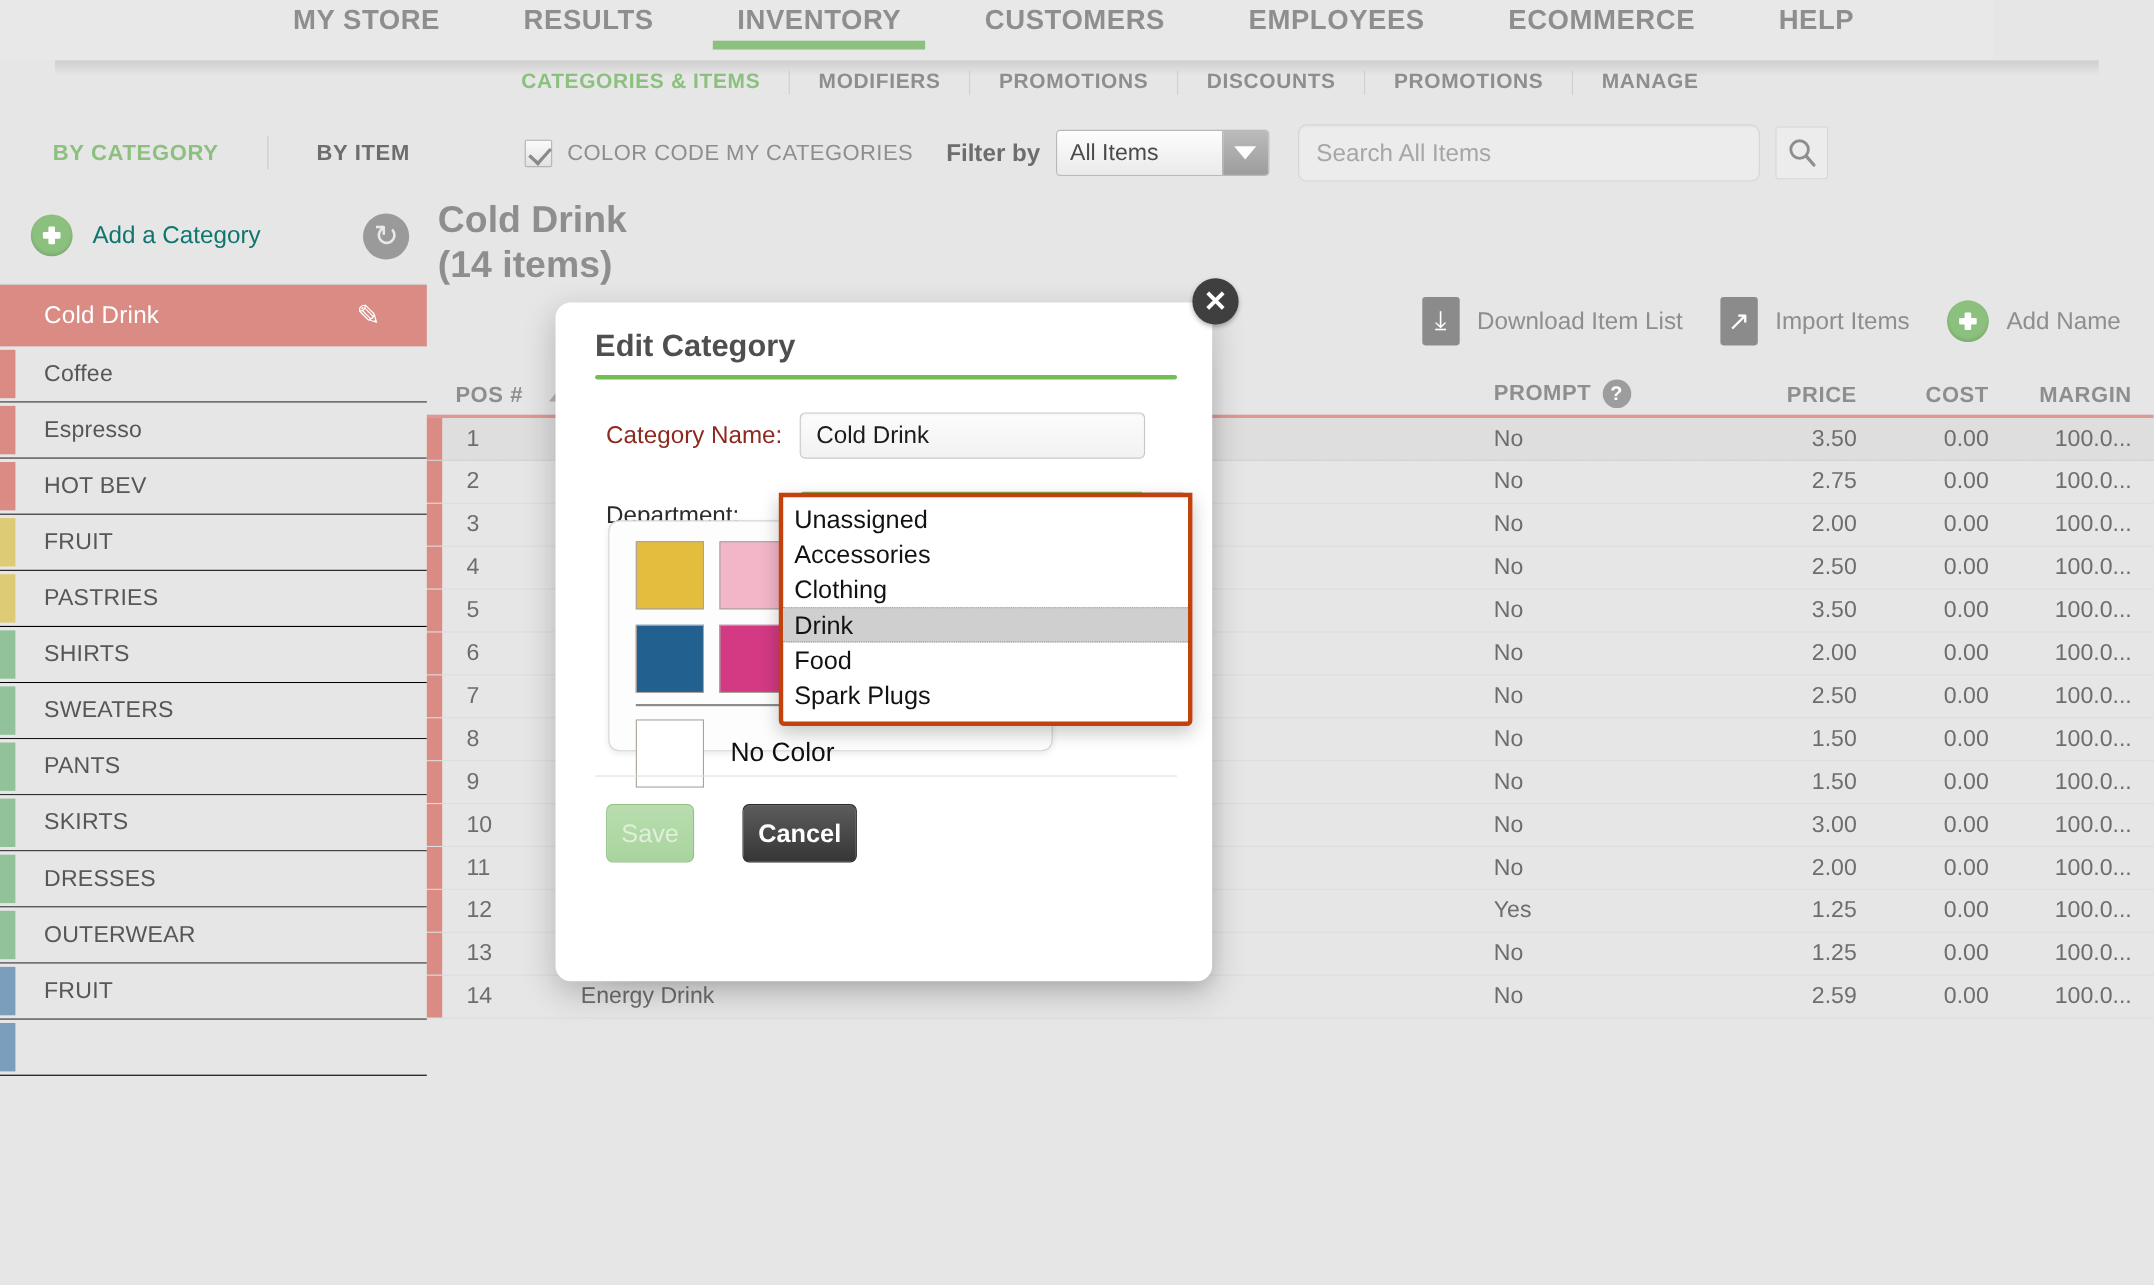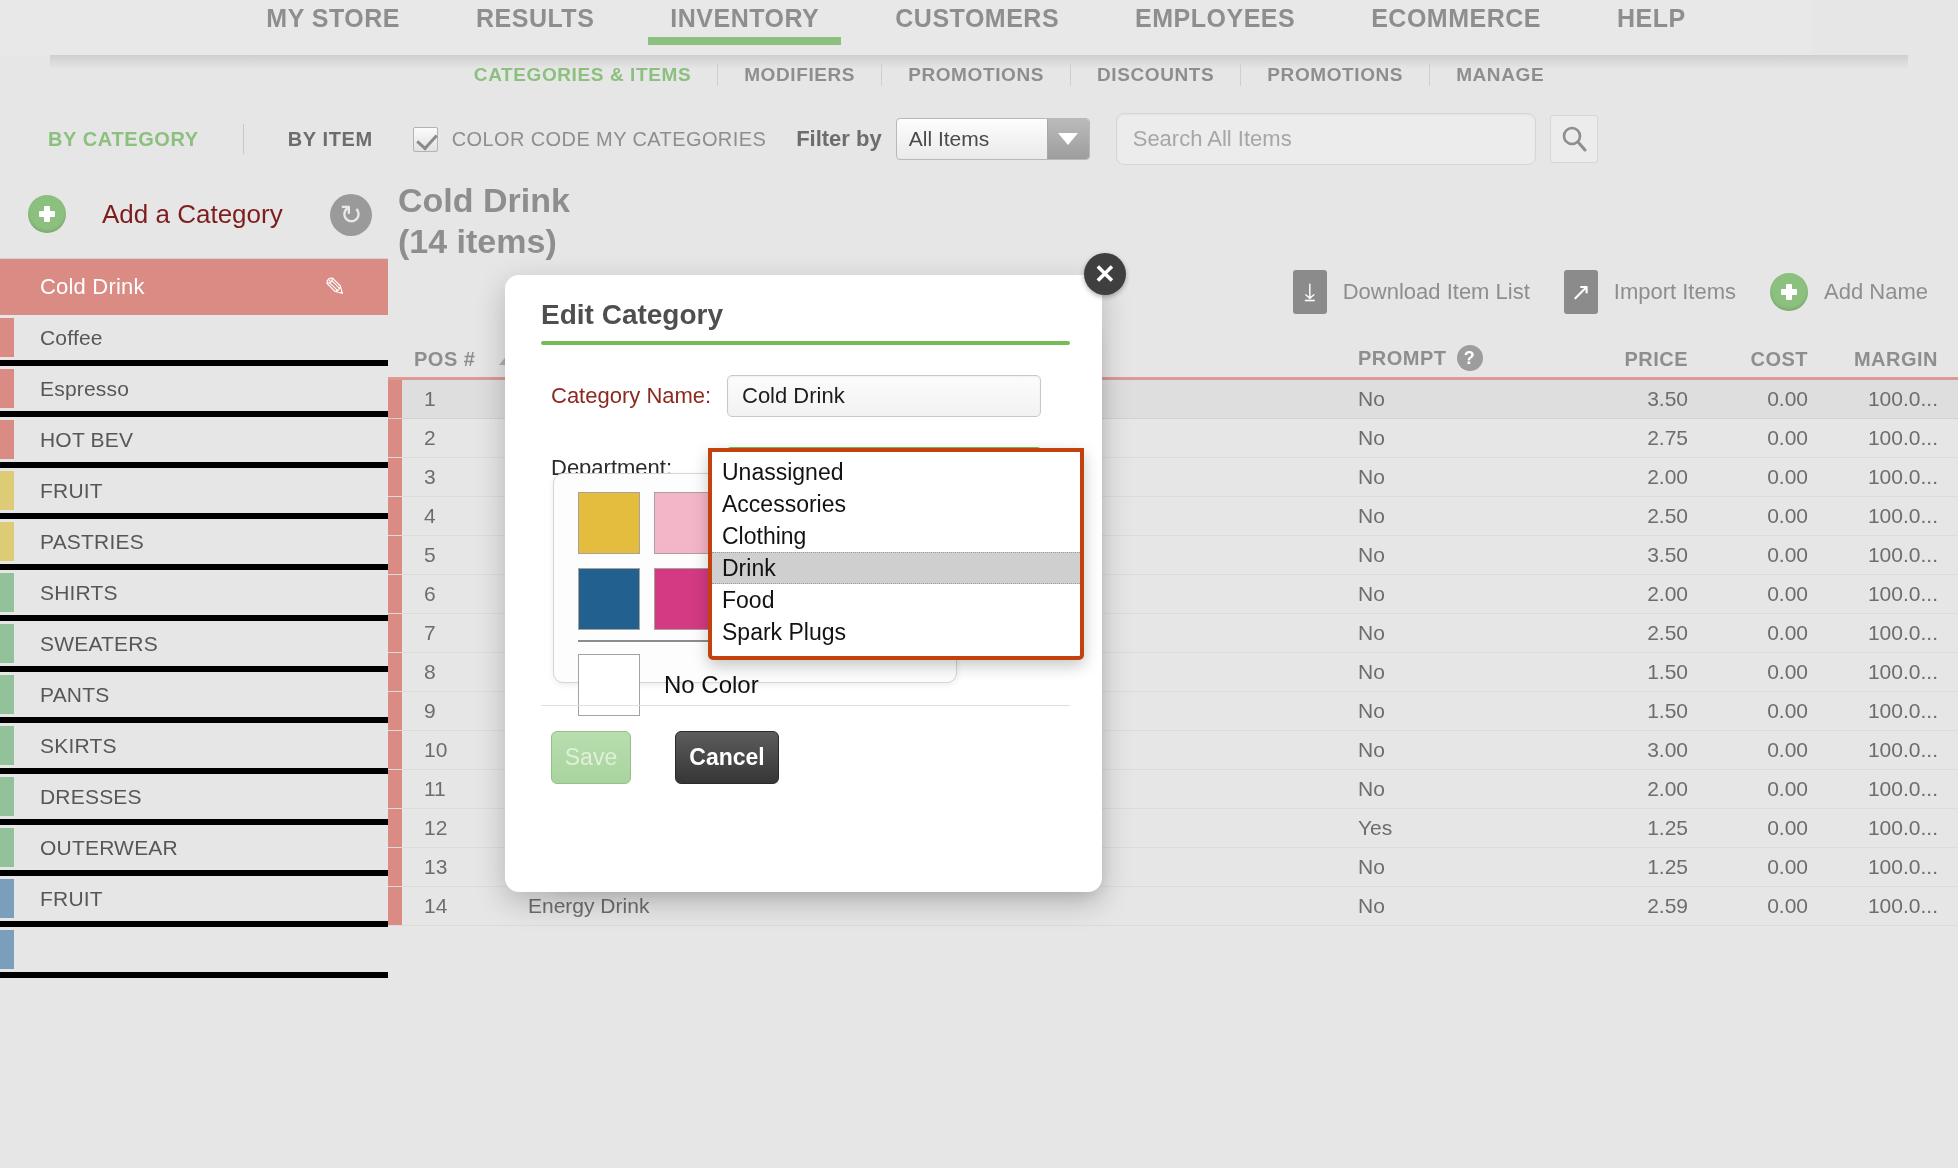--- a/index.html
+++ b/index.html
@@ -55,21 +55,21 @@
   }
   .tab-bycat {
     font-size: 20px; font-weight: bold; letter-spacing: .6px;
     color: #8cc07e; margin-left: 48px; cursor: pointer;
   }
   .tab-sep { width: 1px; height: 30px; background: #c9c9c9; margin: 0 44px; }
   .tab-byitem {
     font-size: 20px; font-weight: bold; letter-spacing: .6px;
     color: #6d6d6d; cursor: pointer;
   }
-  .cc-wrap { display: flex; align-items: center; margin-left: 40px; cursor: pointer; }
+  .cc-wrap { display: flex; align-items: center; margin-left: 104px; cursor: pointer; }
   .cc-box {
     width: 25px; height: 25px; background: linear-gradient(#fbfbfb,#e2e2e2);
     border: 1px solid #b3b3b3; border-radius: 2px; position: relative;
   }
   .cc-box::after {
     content: ""; position: absolute; left: 7px; top: 2px;
     width: 9px; height: 16px; border: solid #8a8a8a;
     border-width: 0 3px 3px 0; transform: rotate(42deg);
   }
   .cc-label {
@@ -121,34 +121,34 @@
   .plus-circle {
     width: 38px; height: 38px; border-radius: 50%;
     background: #8cc07e; position: relative; flex: none;
     box-shadow: inset 0 -2px 3px rgba(0,0,0,.12);
   }
   .plus-circle::before, .plus-circle::after {
     content: ""; position: absolute; background: #fff; border-radius: 1px;
   }
   .plus-circle::before { left: 11px; top: 16px; width: 16px; height: 6px; }
   .plus-circle::after  { left: 16px; top: 11px; width: 6px; height: 16px; }
-  .addcat-label { margin-left: 36px; font-size: 26px; color: #7f1d1d; }
+  .addcat-label { margin-left: 18px; font-size: 22px; color: #0f766e; }
 
   .refresh-btn {
     position: absolute; left: 330px; top: 18px;
     width: 42px; height: 42px; border-radius: 50%;
     background: #9a9a9a; color: #e9e9e9;
     display: flex; align-items: center; justify-content: center;
     font-size: 27px; cursor: pointer;
   }
 
   .cat-list { margin-top: 6px; border-top: 1px solid #d2d2d2; }
   .cat-item {
     height: 51px; display: flex; align-items: center;
-    border-bottom: 6px solid #000000; position: relative; cursor: pointer;
+    border-bottom: 1px solid #000000; position: relative; cursor: pointer;
     background: #e6e6e6;
   }
   .cat-swatch { width: 14px; align-self: stretch; margin: 3px 0; flex: none; }
   .cat-name { margin-left: 26px; font-size: 21px; color: #575757; letter-spacing: .2px; }
   .cat-item.selected { background: #d98b84; border-bottom: 1px solid #d98b84; height: 56px; }
   .cat-item.selected .cat-name { color: #ffffff; margin-left: 40px; font-size: 22px; }
   .pencil {
     position: absolute; right: 42px; top: 50%; transform: translateY(-50%);
     font-size: 26px; color: #fff;
   }

